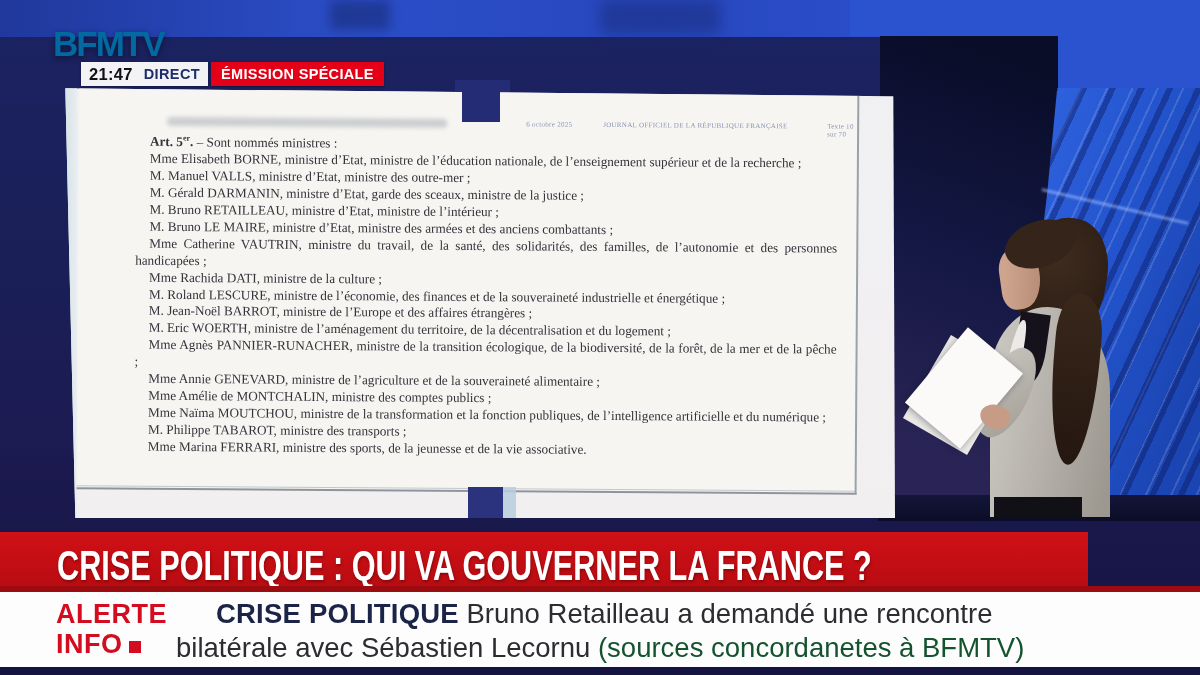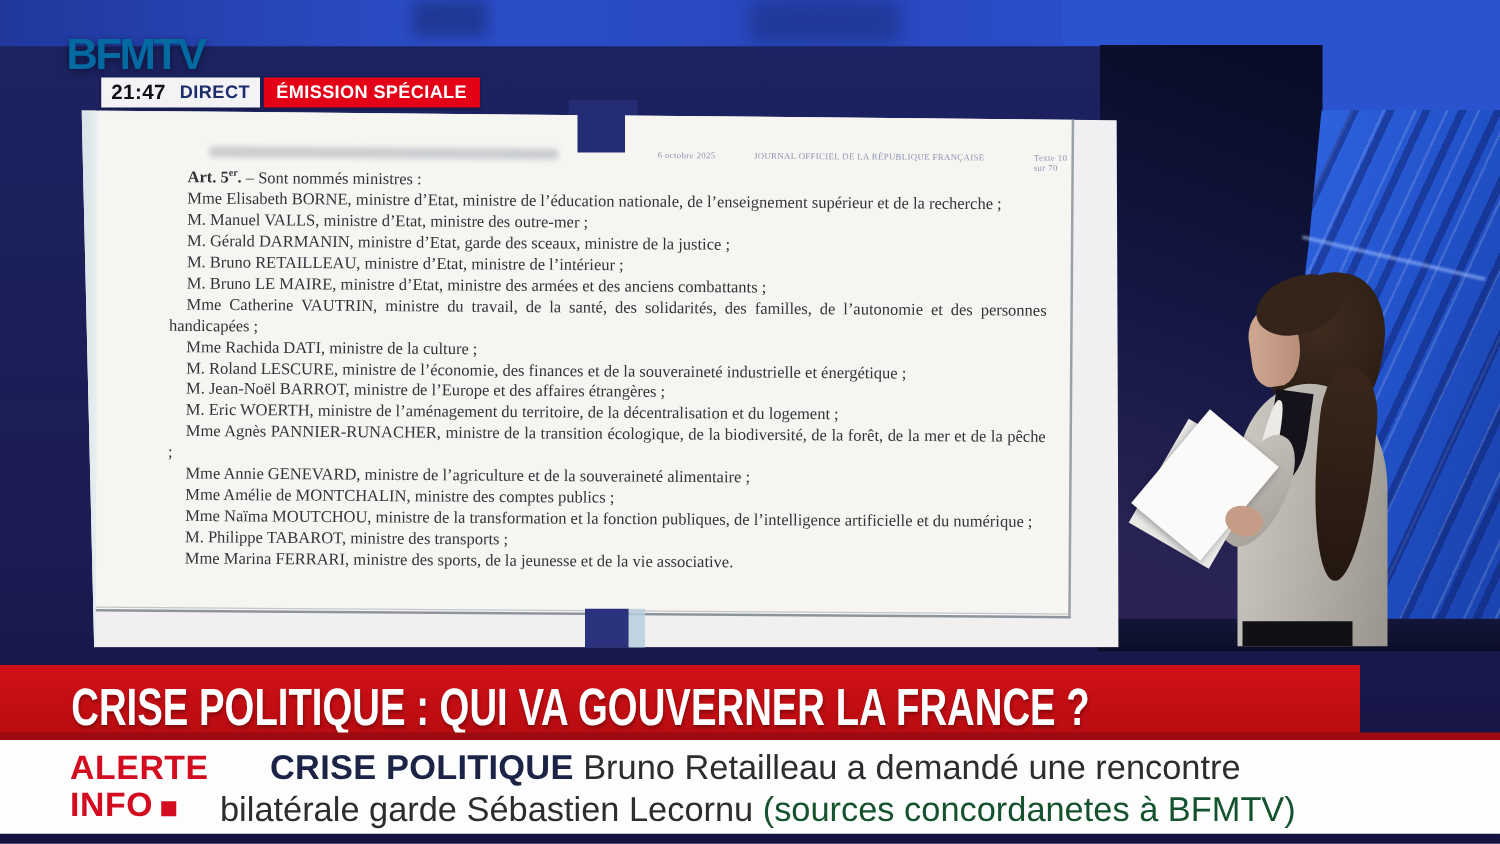--- a/index.html
+++ b/index.html
@@ -222,15 +222,15 @@
 </div>
 <div class="abs separator"></div>
 
 <div class="abs ticker">
   <div class="alert">
     <span>ALERTE</span><br>
     <span>INFO</span><span class="alert-square"></span>
   </div>
   <div class="ticker-lines">
     <div><span class="tag">CRISE POLITIQUE</span> <span>Bruno Retailleau a demandé une rencontre</span></div>
-    <div><span>bilatérale garde Sébastien Lecornu</span> <span class="source">(sources concordanetes à BFMTV)</span></div>
+    <div><span>bilatérale avec Sébastien Lecornu</span> <span class="source">(sources concordanetes à BFMTV)</span></div>
   </div>
 </div>
 
 </body></html>

